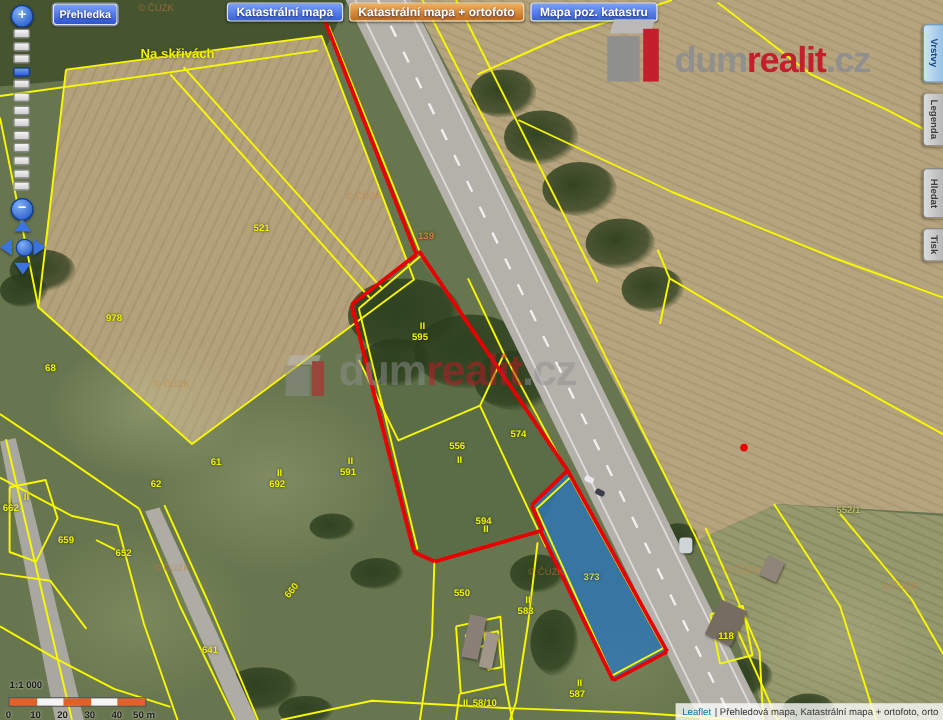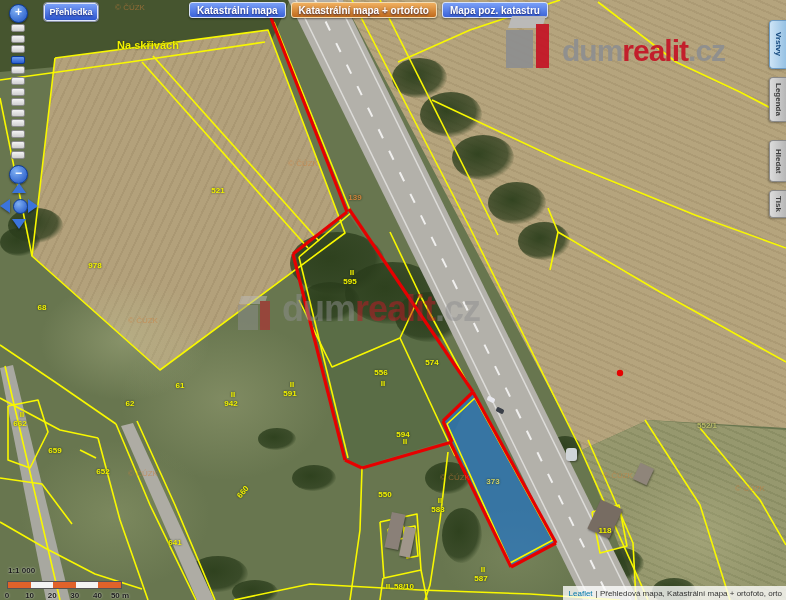--- a/index.html
+++ b/index.html
@@ -217,25 +217,25 @@
   <div class="car" style="left:496px;top:408px;width:8px;height:5px;background:#3a3f48;transform:rotate(26deg)"></div>
 
   <div id="placename">Na skřivách</div>
   <div>
       <span class="plabel" style="left: 218px; top: 190px;">521</span>
       <span class="plabel" style="left: 95px; top: 265px;">978</span>
       <span class="plabel" style="left: 42px; top: 307px;">68</span>
       <span class="plabel" style="left: 180px; top: 385px;">61</span>
       <span class="plabel" style="left: 130px; top: 403px;">62</span>
       <span class="plabel" style="left: 233px; top: 394px;">II</span>
-      <span class="plabel" style="left: 231px; top: 403px;">942</span>
+      <span class="plabel" style="left: 231px; top: 403px;">692</span>
       <span class="plabel" style="left: 22px; top: 414px;">II</span>
-      <span class="plabel" style="left: 20px; top: 423px;">662</span>
+      <span class="plabel" style="left: 9px; top: 423px;">662</span>
       <span class="plabel" style="left: 55px; top: 450px;">659</span>
-      <span class="plabel" style="left: 103px; top: 471px;">652</span>
+      <span class="plabel" style="left: 103px; top: 461px;">652</span>
       <span class="plabel" style="left: 175px; top: 542px;">641</span>
       <span class="plabel" style="left: 243px; top: 492px; transform: translate(-50%, -50%) rotate(-50deg);">660</span>
       <span class="plabel" style="left: 352px; top: 272px;">II</span>
       <span class="plabel" style="left: 350px; top: 281px;">595</span>
       <span class="plabel" style="left: 432px; top: 362px;">574</span>
       <span class="plabel" style="left: 292px; top: 384px;">II</span>
       <span class="plabel" style="left: 290px; top: 393px;">591</span>
       <span class="plabel" style="left: 383px; top: 383px;">II</span>
       <span class="plabel" style="left: 381px; top: 372px;">556</span>
       <span class="plabel" style="left: 405px; top: 441px;">II</span>

